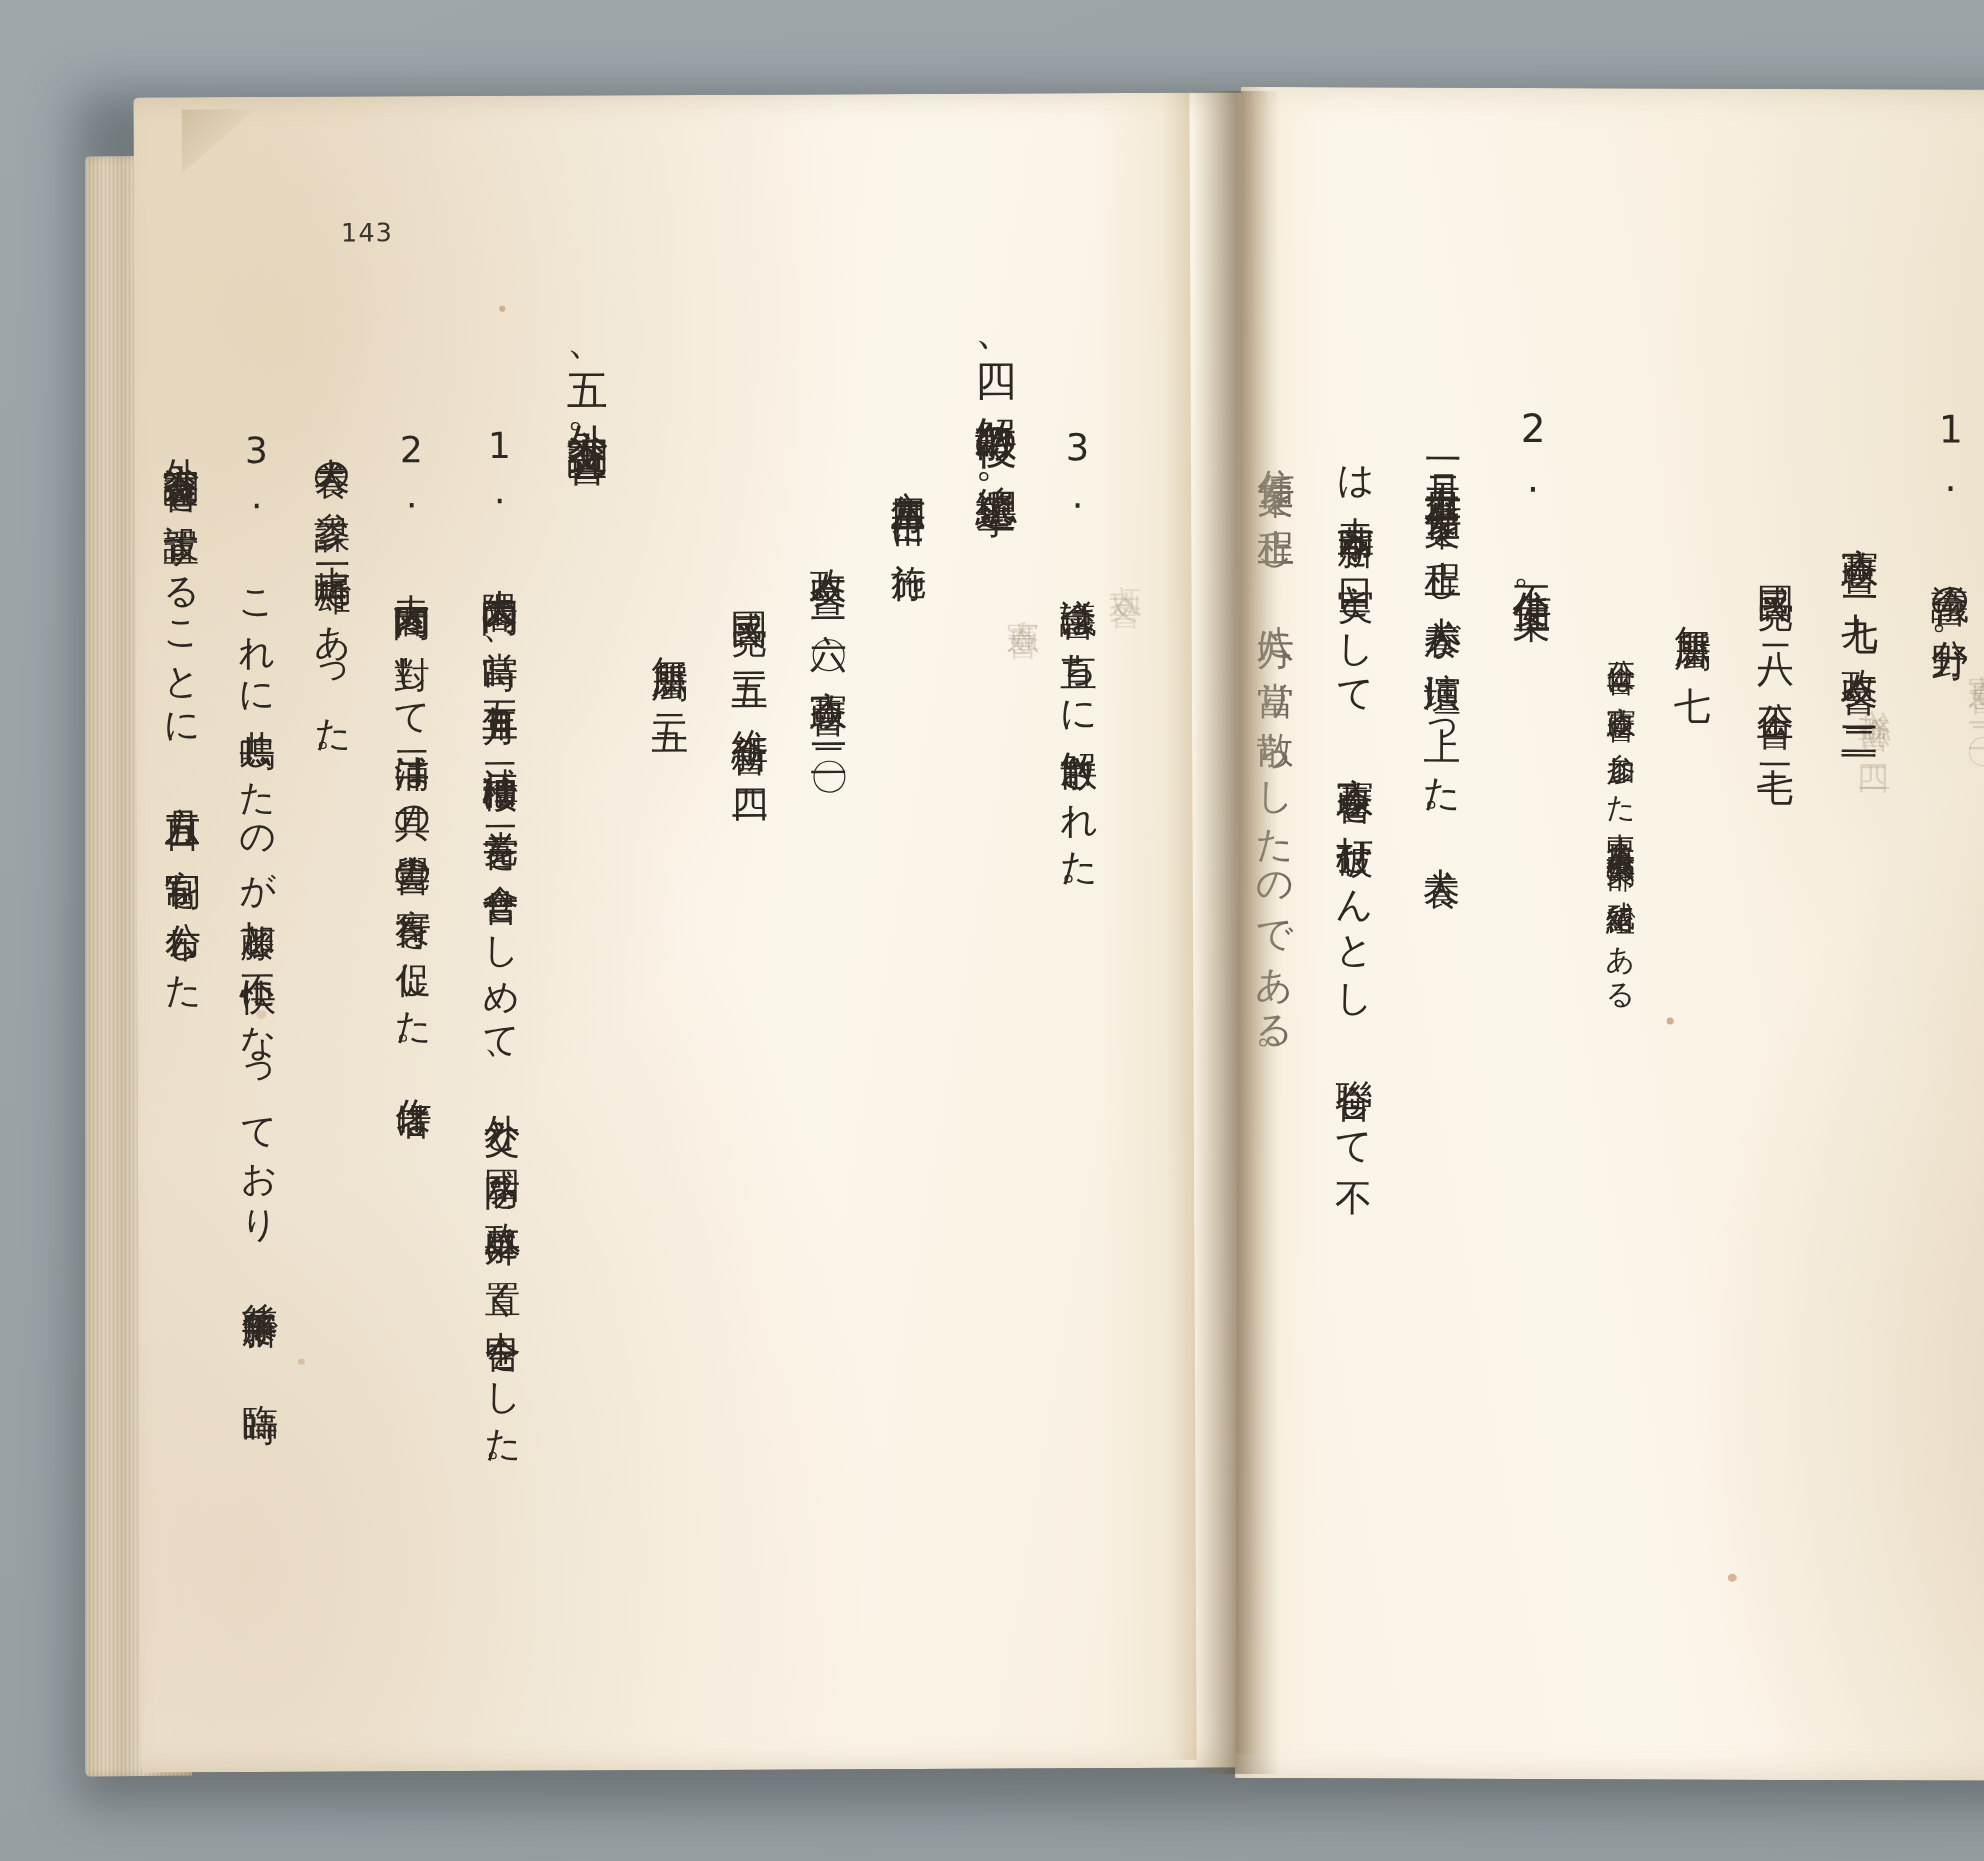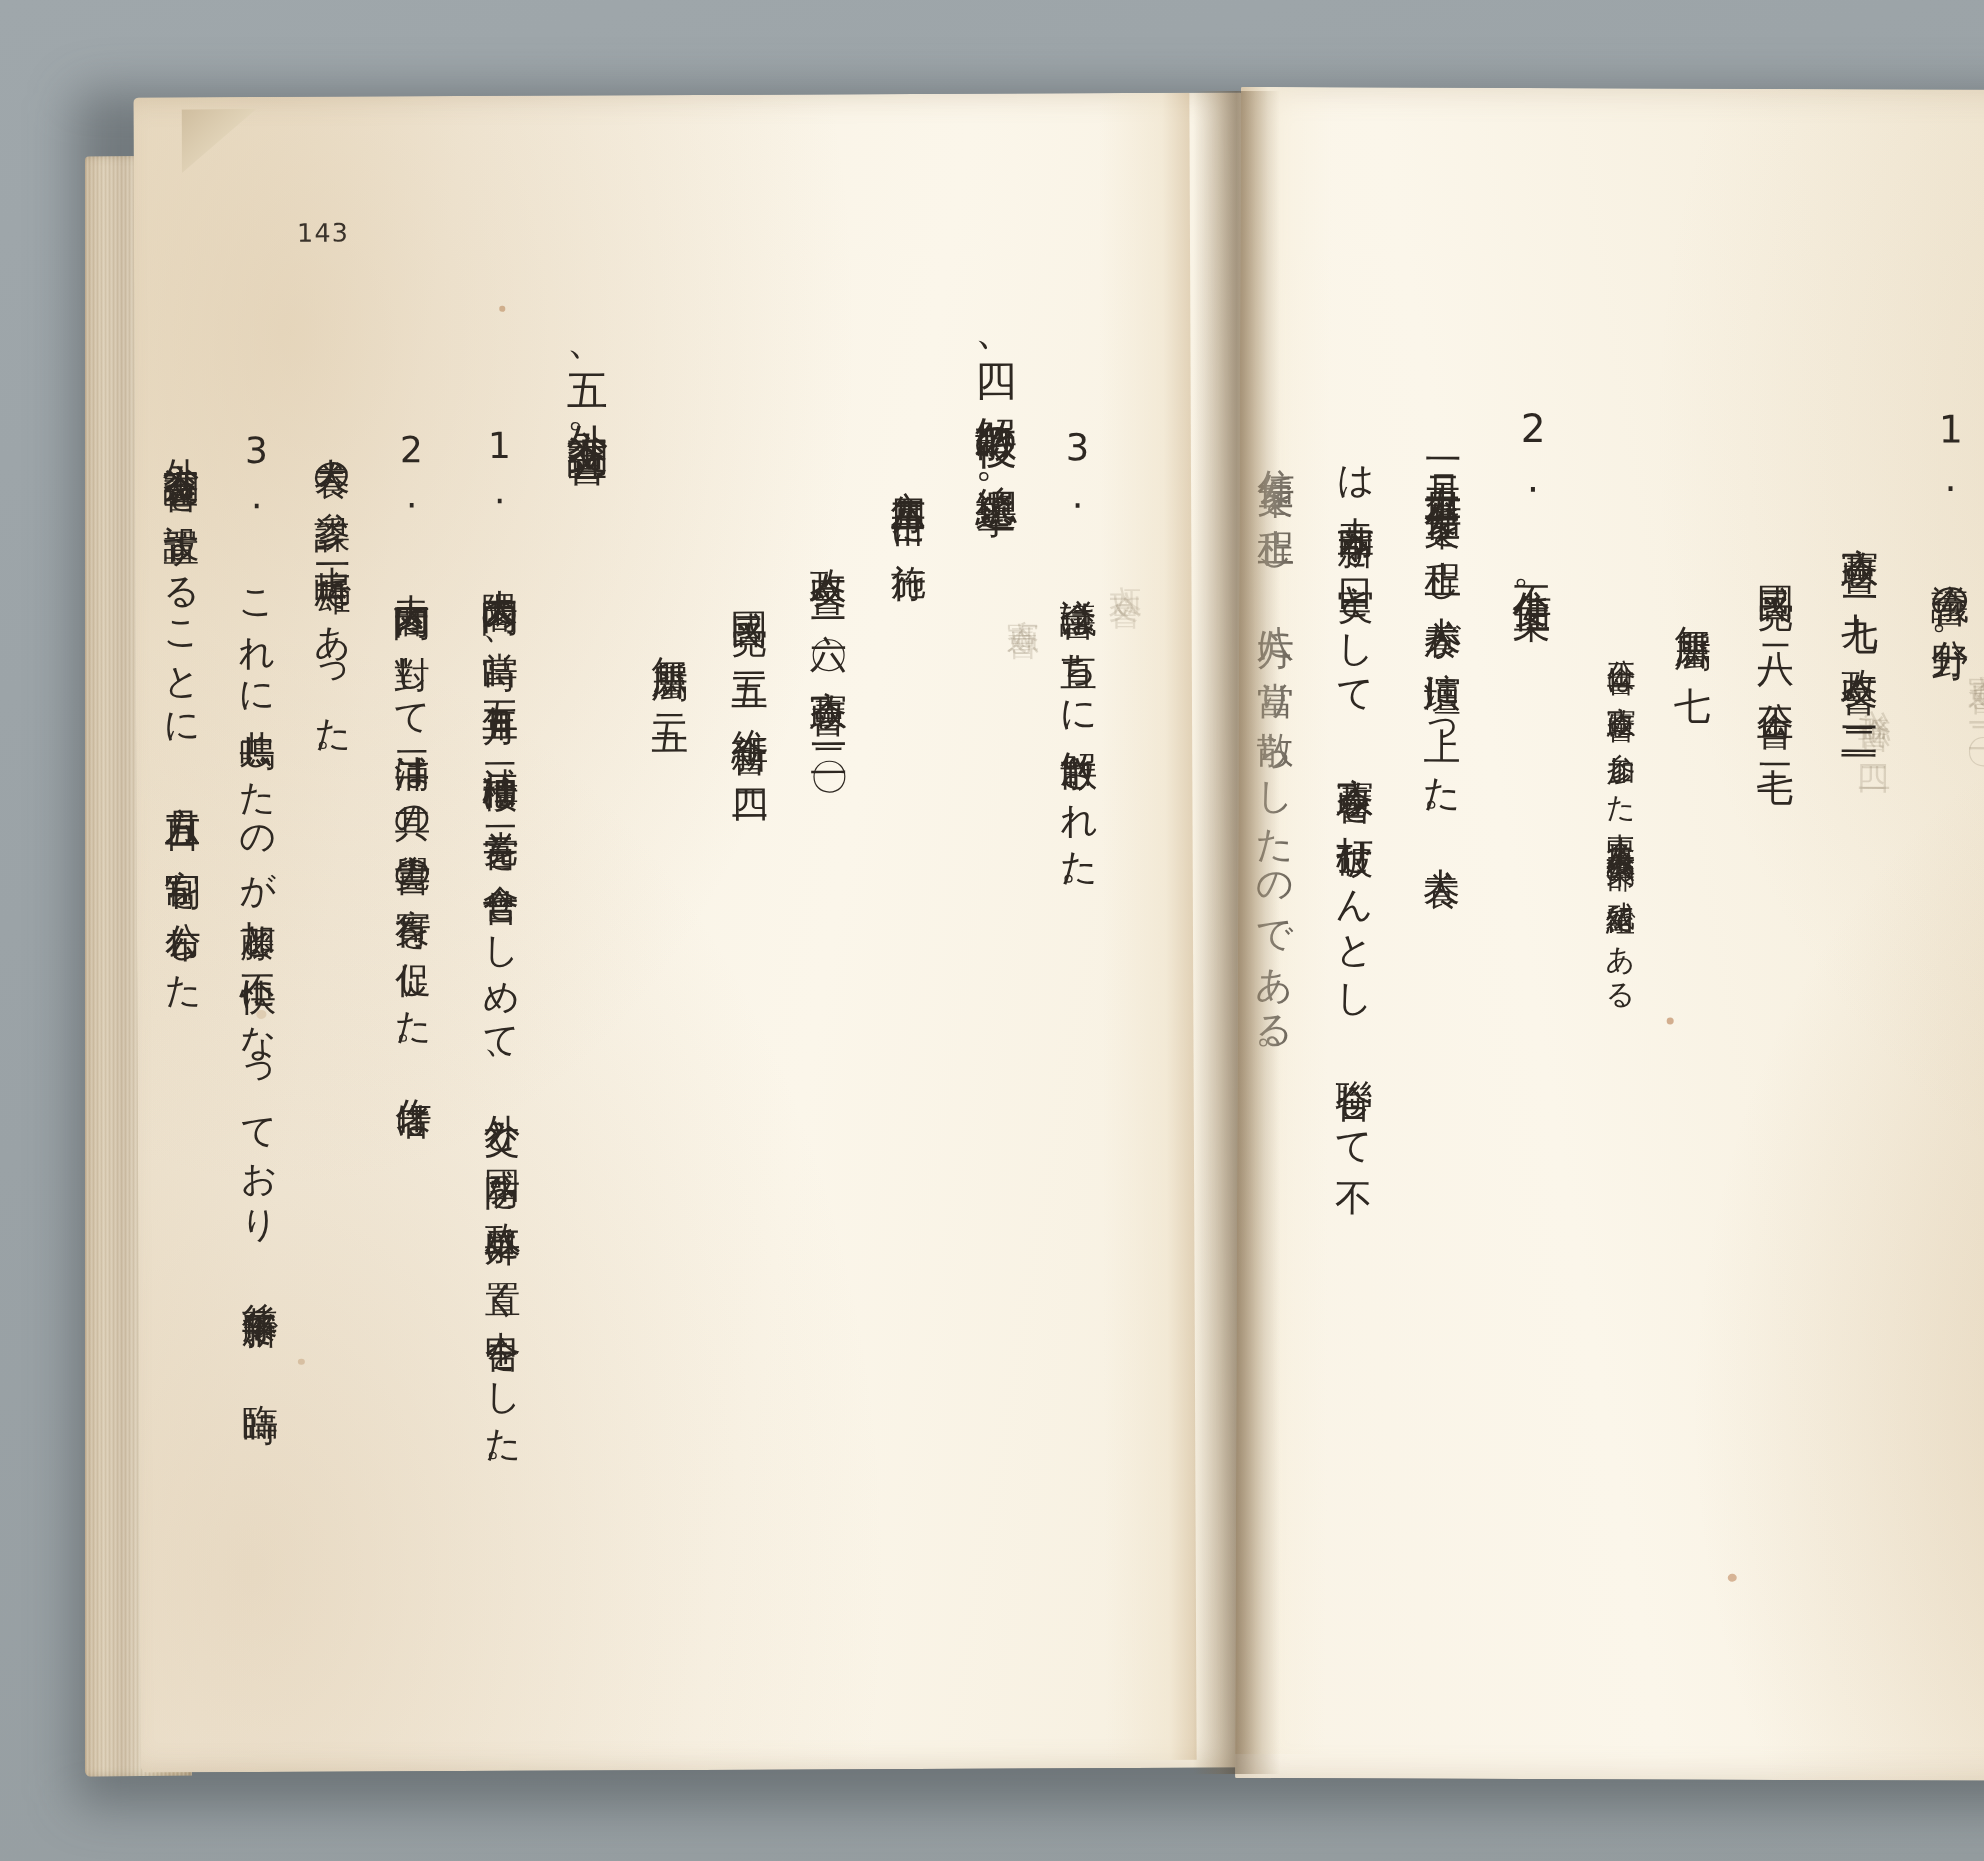--- a/index.html
+++ b/index.html
@@ -165,20 +165,21 @@
     line-height: 1;
     position: absolute;
     top: 0;
   }
   .pagenum {
     position: absolute;
     font-family: "DejaVu Sans", sans-serif;
     color: #3a332b;
     font-size: 25.4px;
     letter-spacing: .05em;
+    margin-left: 44px;
   }
 
   
   .ghost {
     position: absolute;
     writing-mode: vertical-rl;
     text-orientation: upright;
     white-space: nowrap;
     color: rgba(120,104,80,0.20);
     transform: scaleX(-1);

